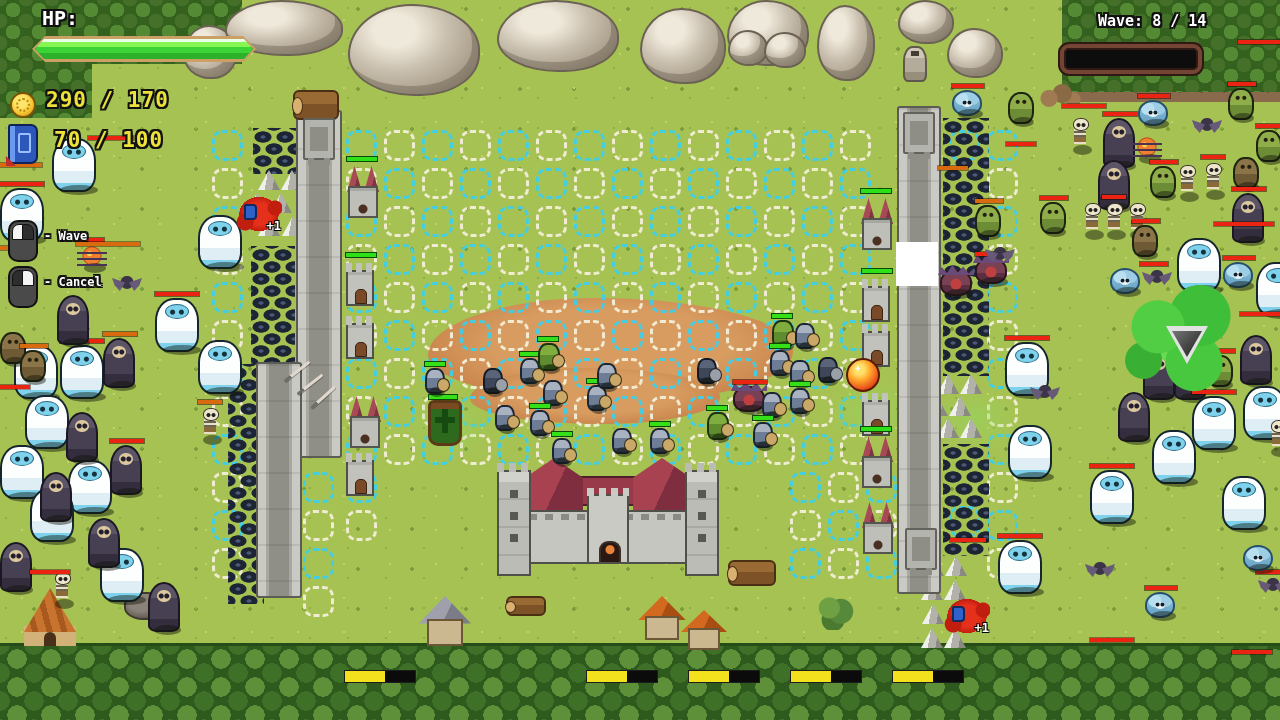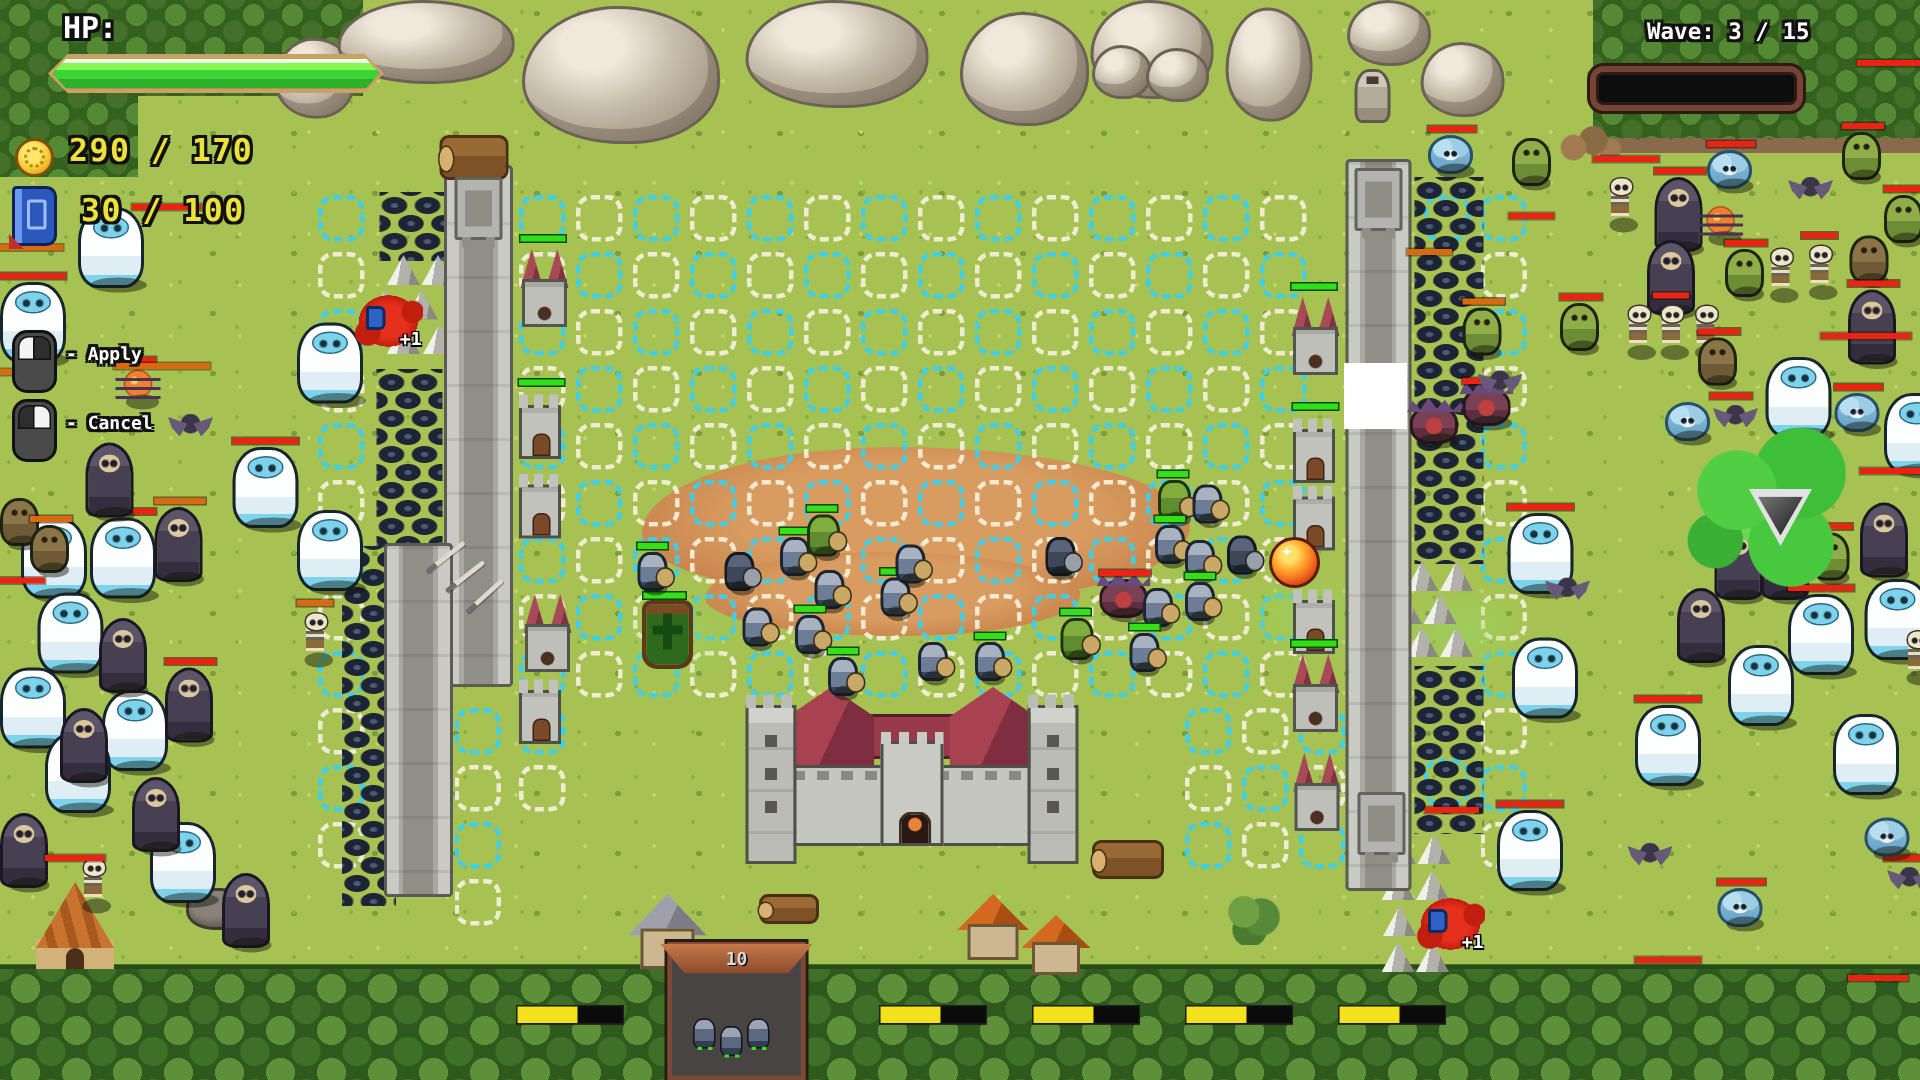--- a/index.html
+++ b/index.html
@@ -263,34 +263,28 @@
   </div>
 
   <div class="ab hud wtext" style="left:42px;top:6px;font-size:20px;">HP:</div>
   <div class="ab hpbar">
       <i class="hpin1"></i>
       <i class="hpin2"></i>
     </div>
   <div class="ab coin" style="left:10px;top:92px;"></div>
   <div class="ab hud ytext" style="left:46px;top:88px;font-size:21px;">290 / 170</div>
   <div class="ab book" style="left:8px;top:124px;"></div>
-  <div class="ab hud ytext" style="left:54px;top:128px;font-size:21px;">30 / 100</div>
+  <div class="ab hud ytext" style="left:54px;top:128px;font-size:21px;">70 / 100</div>
   <div class="ab mouse l" style="left:8px;top:220px;"></div>
-  <div class="ab hud wtext" style="left:44px;top:229px;font-size:12px;">- Apply</div>
+  <div class="ab hud wtext" style="left:44px;top:229px;font-size:12px;">- Wave</div>
   <div class="ab mouse r" style="left:8px;top:266px;"></div>
   <div class="ab hud wtext" style="left:44px;top:275px;font-size:12px;">- Cancel</div>
-  <div class="ab hud wtext" style="left:1098px;top:12px;font-size:15px;">Wave: 3 / 15</div>
+  <div class="ab hud wtext" style="left:1098px;top:12px;font-size:15px;">Wave: 8 / 14</div>
   <div class="ab wavebar"></div>
 
-  <div class="ab panel">
-    <b class="phead">10</b>
-    <i class="mk" style="left:14px;top:48px;"></i>
-    <i class="mk" style="left:32px;top:53px;"></i>
-    <i class="mk" style="left:50px;top:48px;"></i>
-  </div>
 
 <div class="ab cell cc" style="left: 346px; top: 130px; width: 31px; height: 31px;"></div>
     <div class="ab cell cw" style="left: 346px; top: 168px; width: 31px; height: 31px;"></div>
     <div class="ab cell cc" style="left: 346px; top: 206px; width: 31px; height: 31px;"></div>
     <div class="ab cell cw" style="left: 346px; top: 244px; width: 31px; height: 31px;"></div>
     <div class="ab cell cc" style="left: 346px; top: 282px; width: 31px; height: 31px;"></div>
     <div class="ab cell cw" style="left: 346px; top: 320px; width: 31px; height: 31px;"></div>
     <div class="ab cell cc" style="left: 346px; top: 358px; width: 31px; height: 31px;"></div>
     <div class="ab cell cw" style="left: 346px; top: 396px; width: 31px; height: 31px;"></div>
     <div class="ab cell cc" style="left: 346px; top: 434px; width: 31px; height: 31px;"></div>

